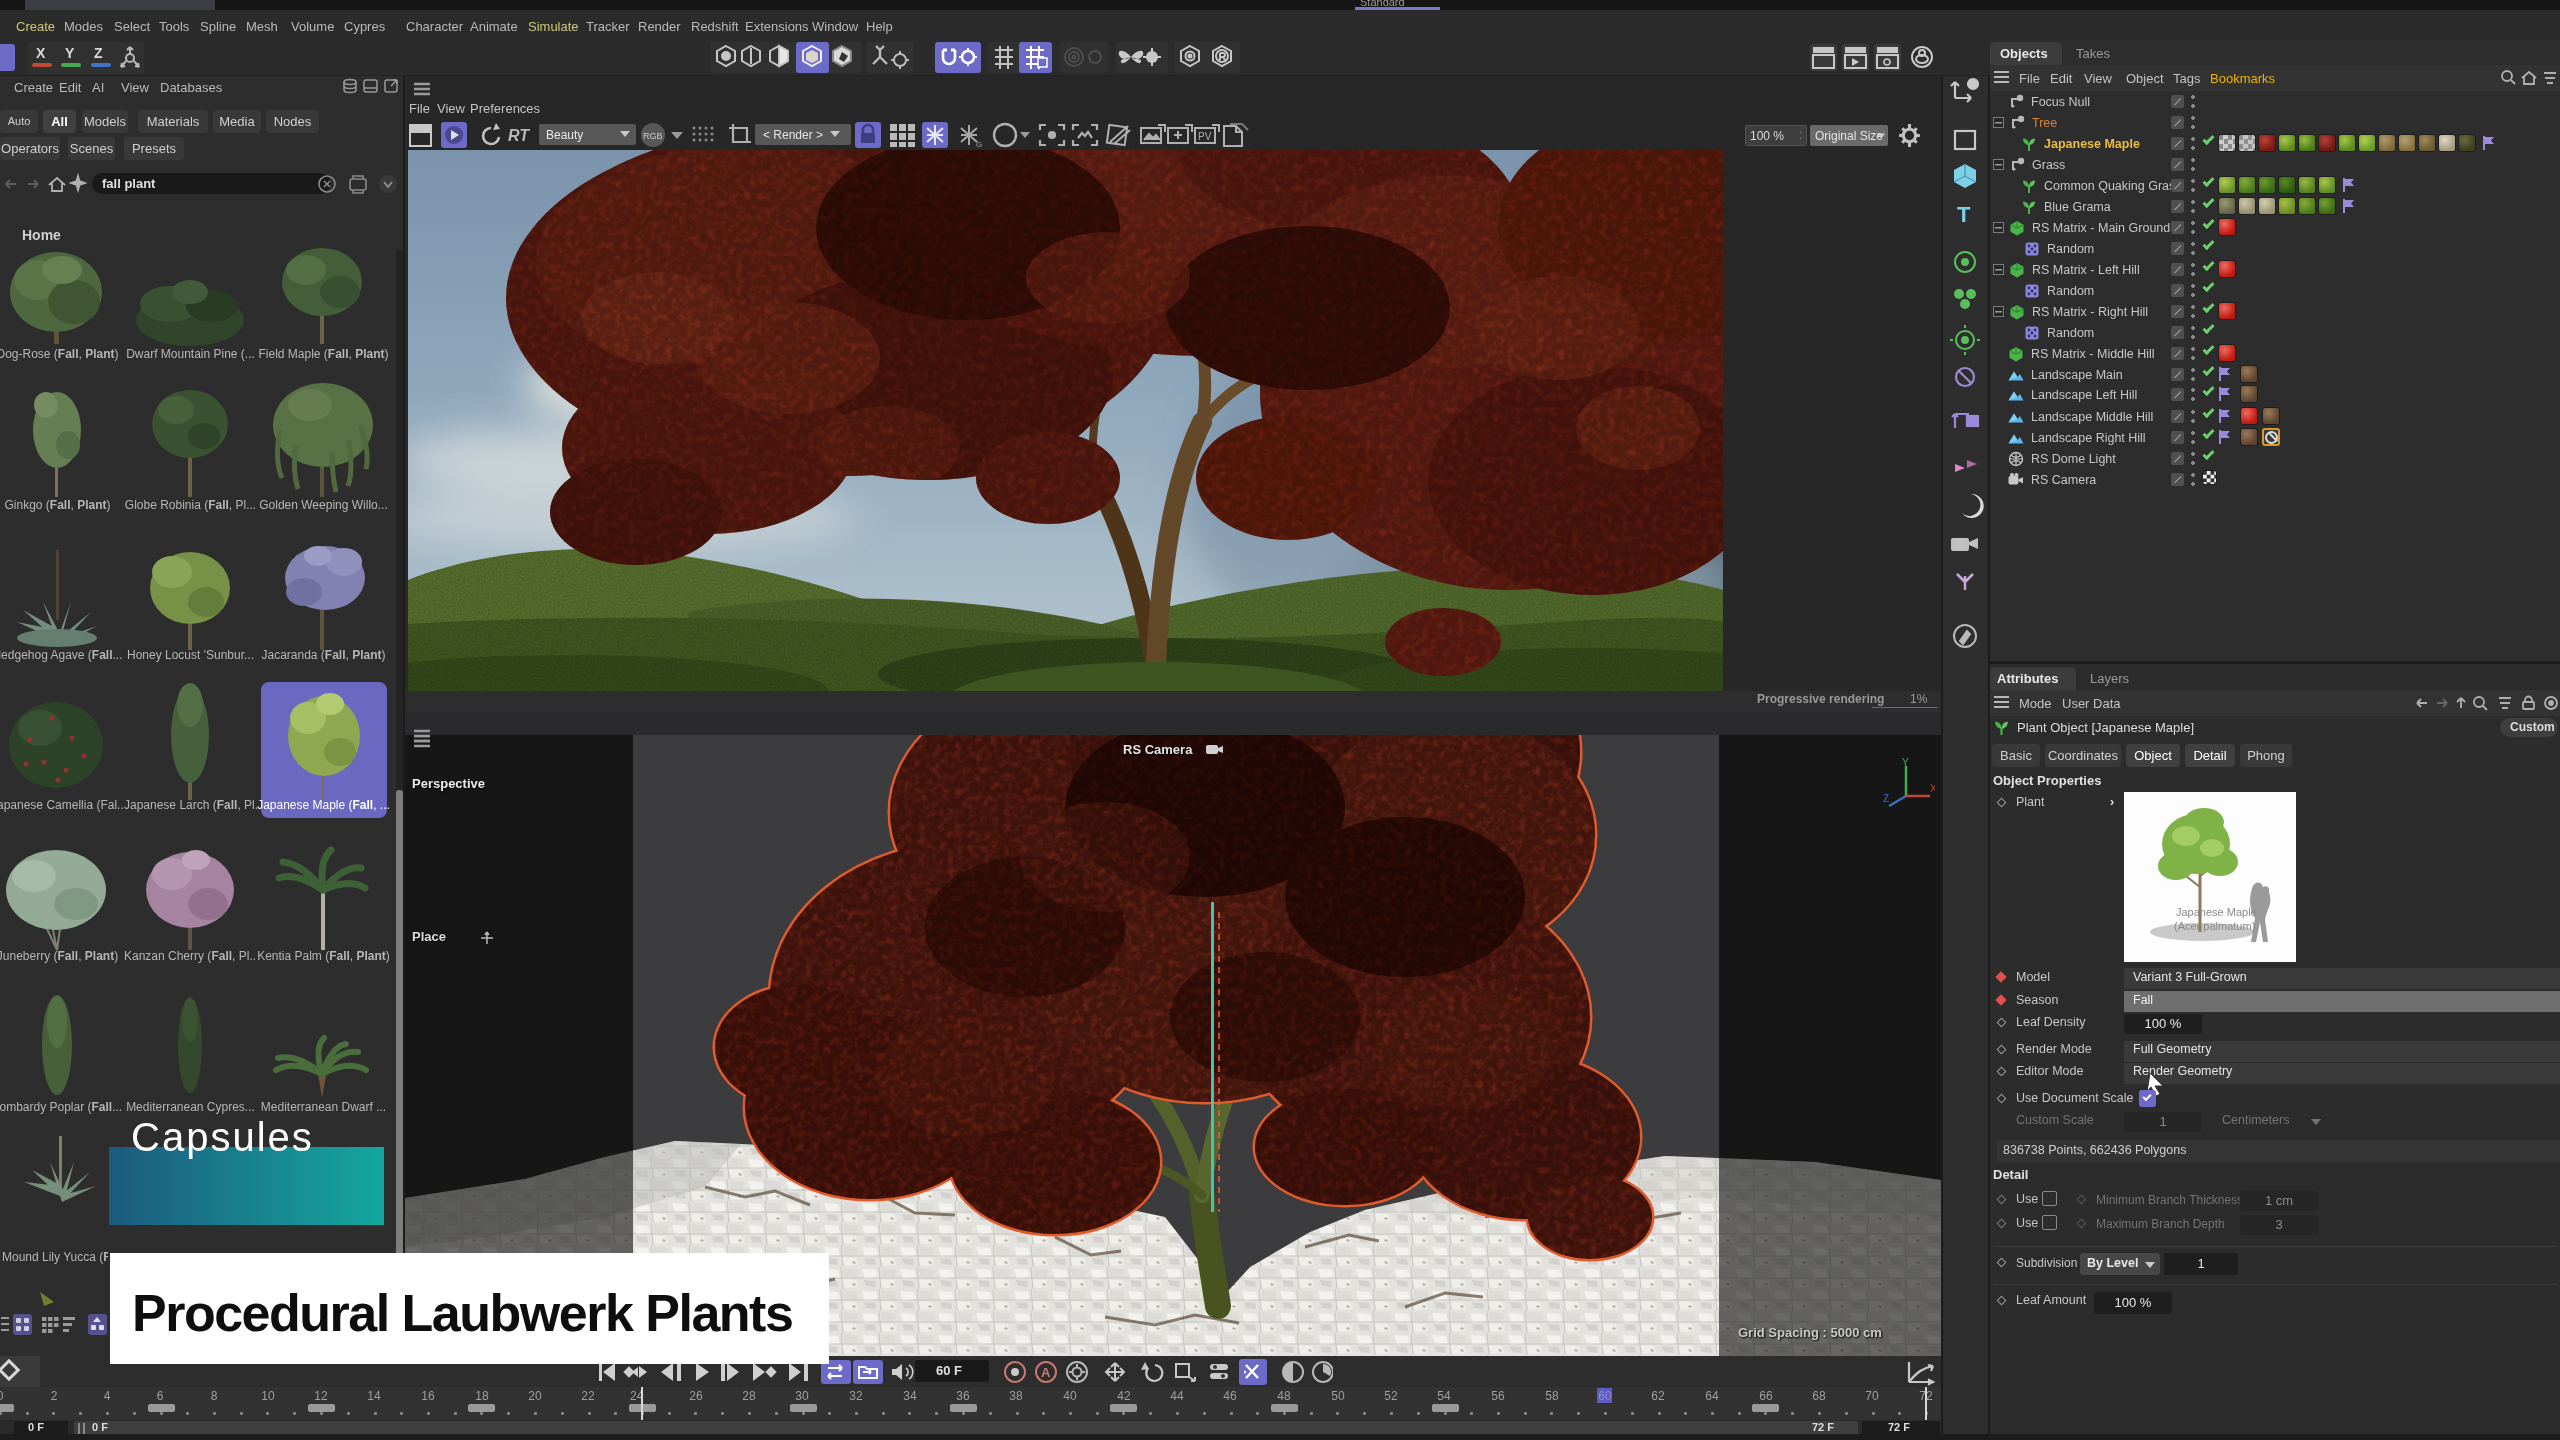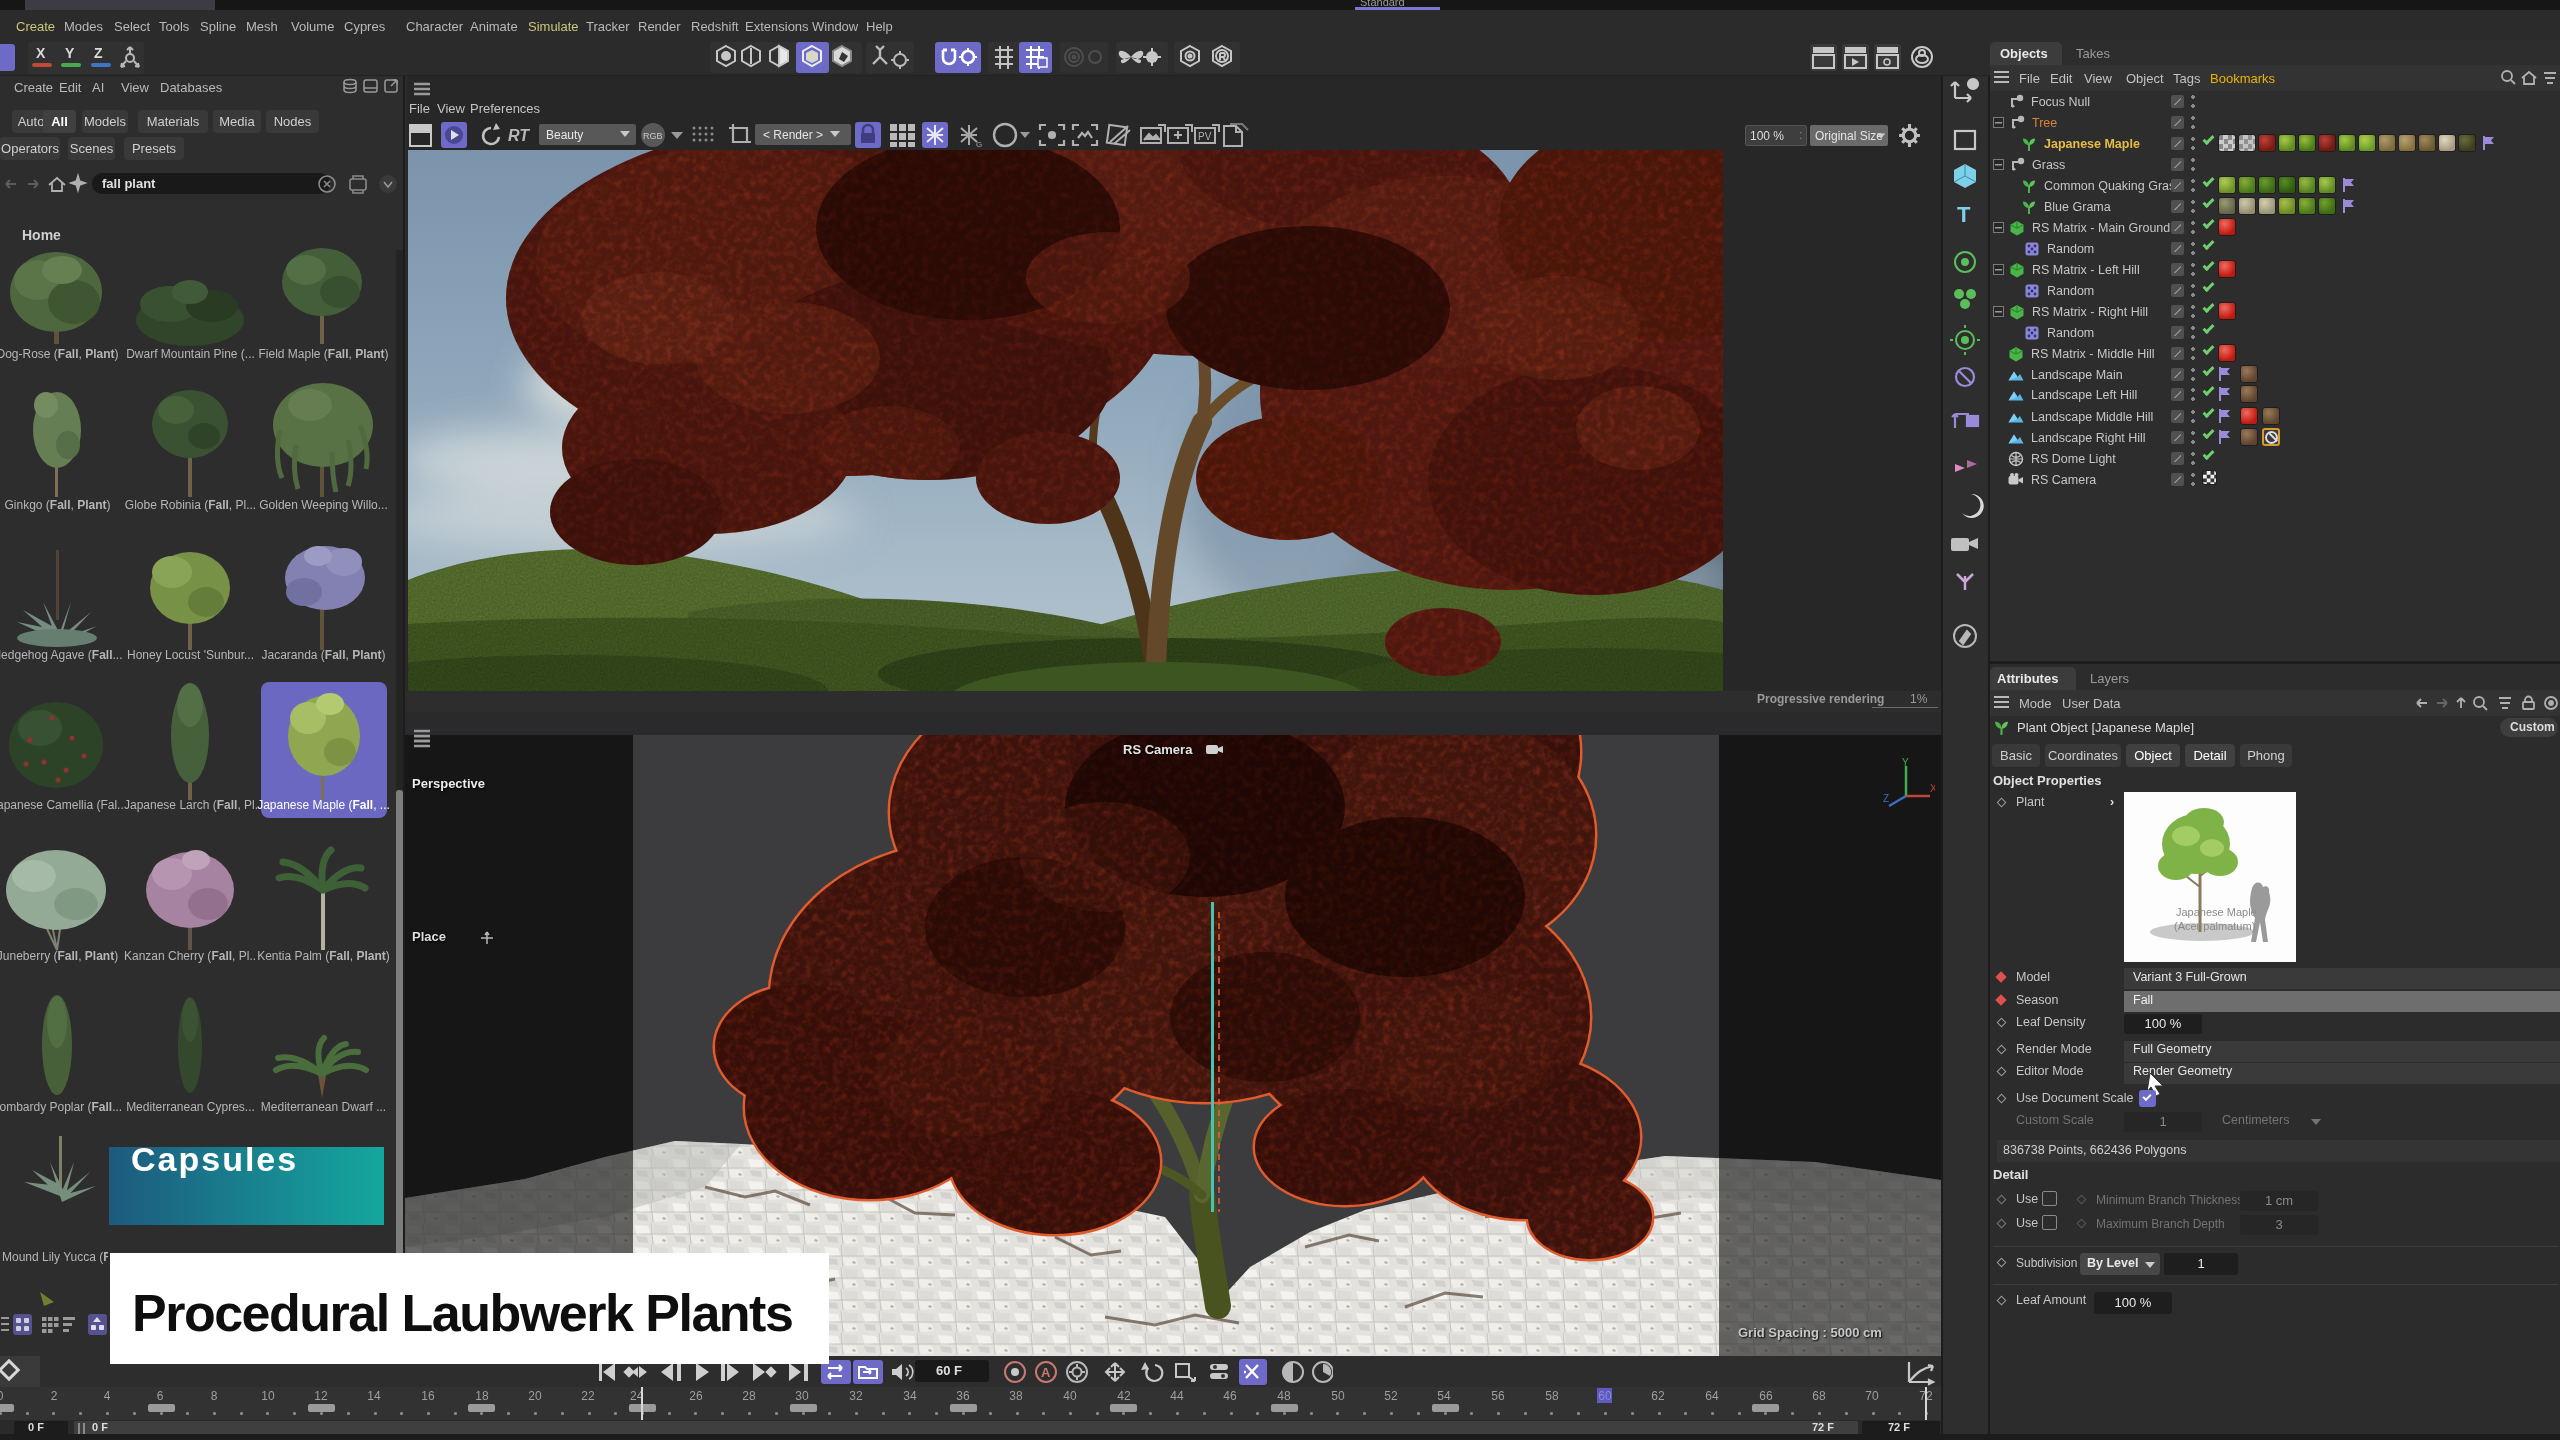--- a/index.html
+++ b/index.html
@@ -144,21 +144,21 @@
 <svg class="abs" style="left:342px;top:77px" width="58" height="18" viewBox="0 0 58 18">
       <g stroke="#999" stroke-width="1.5" fill="none">
         <ellipse cx="8" cy="5" rx="6" ry="2.5"></ellipse>
         <path d="M2 5v8c0 1.4 2.7 2.5 6 2.5s6-1.1 6-2.5V5M2 9c0 1.4 2.7 2.5 6 2.5S14 10.4 14 9"></path>
         <rect x="22" y="3" width="13" height="12" rx="2"></rect>
         <path d="M22 11h13"></path>
         <rect x="43" y="3" width="12" height="12" rx="2"></rect>
         <path d="M49 9l6-6m0 0h-4m4 0v4"></path>
       </g>
     </svg>
-<div class="btn" style="left:12px;top:110px;width:38px;height:23px;font-size:13px;line-height:23px">Auto</div>
+<div class="btn" style="left:0;top:110px;width:38px;height:23px;font-size:11px;line-height:23px">Auto</div>
 <div class="btn sel" style="left:43px;top:110px;width:33px;height:23px;font-size:13px;font-weight:bold;line-height:23px">All</div>
 <div class="btn" style="left:82px;top:110px;width:46px;height:23px;font-size:13px;line-height:23px">Models</div>
 <div class="btn" style="left:138px;top:110px;width:70px;height:23px;font-size:13px;line-height:23px">Materials</div>
 <div class="btn" style="left:213px;top:110px;width:48px;height:23px;font-size:13px;line-height:23px">Media</div>
 <div class="btn" style="left:266px;top:110px;width:53px;height:23px;font-size:13px;line-height:23px">Nodes</div>
 <div class="btn" style="left:0;top:137px;width:60px;height:23px;font-size:13px;line-height:23px">Operators</div>
 <div class="btn" style="left:68px;top:137px;width:47px;height:23px;font-size:13px;line-height:23px">Scenes</div>
 <div class="btn" style="left:124px;top:137px;width:60px;height:23px;font-size:13px;line-height:23px">Presets</div>
 <svg class="abs" style="left:2px;top:172px" width="88" height="24" viewBox="0 0 88 24">
       <g stroke="#5e5e5e" stroke-width="2" fill="none">
@@ -1356,15 +1356,15 @@
 <div class="abs" style="left:74px;top:1421px;width:1784px;height:15px;background:#3f3f3f;border-radius:2px"></div>
 <div class="abs" style="left:78px;top:1423px;width:2px;height:11px;background:#8a8a8a"></div>
 <div class="abs" style="left:83px;top:1423px;width:2px;height:11px;background:#8a8a8a"></div>
 <div class="t" style="left:92px;top:1421px;font-size:11px;font-weight:bold;color:#ddd">0 F</div>
 <div class="t" style="left:1812px;top:1421px;font-size:11px;font-weight:bold;color:#ddd">72 F</div>
 <div class="abs" style="left:1862px;top:1421px;width:78px;height:15px;background:#1c1c1c;border-radius:2px"></div>
 <div class="t" style="left:1888px;top:1421px;font-size:11px;font-weight:bold;color:#ddd">72 F</div>
 <div class="abs" style="left:0;top:1434px;width:2560px;height:6px;background:#1c1c1c"></div>
 
 <div class="abs" style="left:109px;top:1147px;width:275px;height:78px;background:linear-gradient(90deg,#1d5a7e,#14a79e)"></div>
-<div class="t" style="left:131px;top:1140px;font-size:34px;font-weight:bold;color:#fff;letter-spacing:2px">Capsules</div>
+<div class="t" style="left:131px;top:1115px;font-size:40px;font-weight:normal;color:#fff;letter-spacing:2px">Capsules</div>
 <div class="abs" style="left:110px;top:1253px;width:719px;height:111px;background:#fff"></div>
 <div class="t" style="left:132px;top:1283px;font-size:52px;font-weight:bold;color:#0e0e0e;letter-spacing:-1.5px">Procedural Laubwerk Plants</div>
 </div>
 </body></html>

